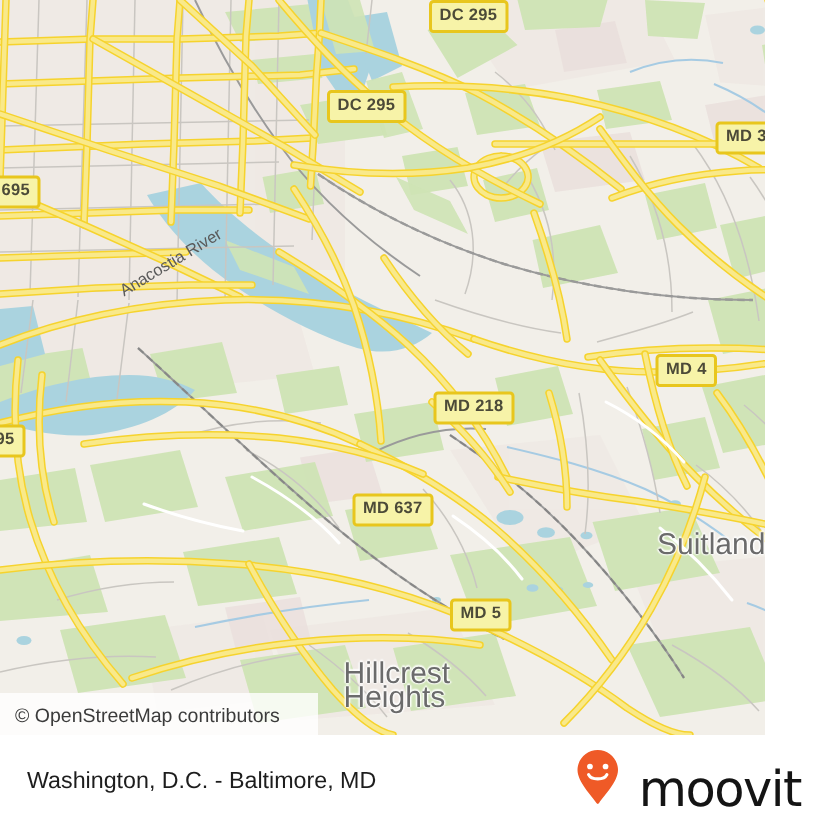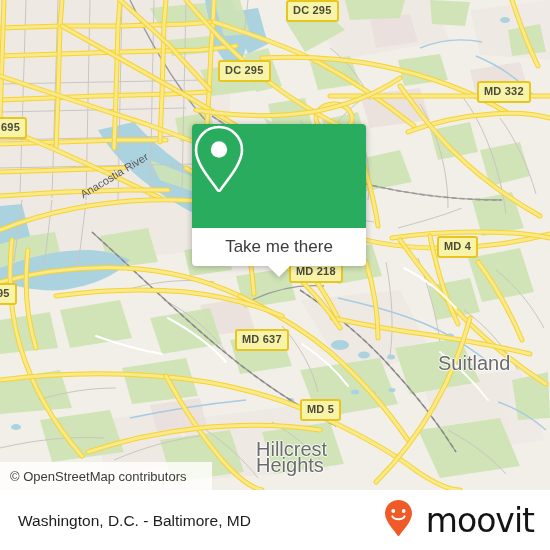--- a/index.html
+++ b/index.html
@@ -5,21 +5,21 @@
   html,body{margin:0;padding:0;}
   body{
     width:550px;height:550px;overflow:hidden;
     font-family:"Liberation Sans", sans-serif;
     background:#ffffff;
   }
   #app{position:relative;width:550px;height:550px;overflow:hidden;}
 
   
   .map{
-    position:absolute;left:0;top:0;width:550px;height:490px;
+    position:absolute;left:0;top:0;width:510px;height:490px;
     background:#fef9c3;overflow:hidden;
   }
   .map svg{position:absolute;left:0;top:0;}
 
   
   .shield{
     position:absolute;
     background:#f7f3a8;
     border:2px solid #e8c61d;
     border-radius:3px;
@@ -104,21 +104,21 @@
     box-sizing:border-box;
     padding:0 16px 0 18px;
   }
   .footer-text{
     color:#1d1d1d;
     font-size:15.5px;
     line-height:21px;
     font-family:"Liberation Sans", sans-serif;
   }
   .footer-text span{display:block;}
-  .brand{display:flex;align-items:center;gap:12px;}
+  .brand{display:flex;align-items:flex-end;gap:12px;}
   .brand-word{
     color:#141414;
     font-size:33px;
     letter-spacing:-1px;
     font-family:"DejaVu Sans", sans-serif;
     font-weight:400;
     line-height:1;
     margin-left:1px;
   }
 </style>
@@ -420,40 +420,26 @@
     <div class="shield" style="left:-6px;top:117px;">695</div>
     <div class="shield" style="left:437px;top:236px;">MD 4</div>
     <div class="shield" style="left:289px;top:261px;">MD 218</div>
     <div class="shield" style="left:-10px;top:283px;">95</div>
     <div class="shield" style="left:235px;top:329px;">MD 637</div>
     <div class="shield" style="left:300px;top:399px;">MD 5</div>
 
     <div class="water-label" style="left:78px;top:190px;transform:rotate(-31deg);">Anacostia River</div>
 
     <div class="place" style="left:438px;top:352px;">Suitland</div>
-    <div class="place two-line" style="left:229px;top:441px;margin-left:27px;">Hillcrest<br>Heights</div>
+    <div class="place two-line" style="left:229px;top:441px;">Hillcrest<br>Heights</div>
 
     <div class="attrib">
       <span>© OpenStreetMap contributors</span>
     </div>
 
-    <div class="callout">
-      <div class="callout-body">
-        <span class="callout-pin">
-          <svg width="54" height="70" viewBox="0 0 54 70" aria-hidden="true">
-            <path d="M27 3 C14.3 3 4 13.3 4 26 C4 39.5 18 55 25.6 66 C26.3 67 27.7 67 28.4 66 C36 55 50 39.5 50 26 C50 13.3 39.7 3 27 3 Z" fill="none" stroke="#ffffff" stroke-width="2.6" stroke-linejoin="round"></path>
-            <circle cx="27" cy="25.5" r="8.2" fill="#ffffff"></circle>
-          </svg>
-        </span>
-      </div>
-      <div class="callout-foot">
-        <span>Take me there</span>
-      </div>
-      <div class="callout-tail"></div>
-    </div>
 
   </div>
 
   <div class="footer">
     <div class="footer-text">
       <span>Washington, D.C. - Baltimore, MD</span>
     </div>
     <div class="brand">
       <span>
         <svg width="29" height="38" viewBox="0 0 29 38" aria-hidden="true">

